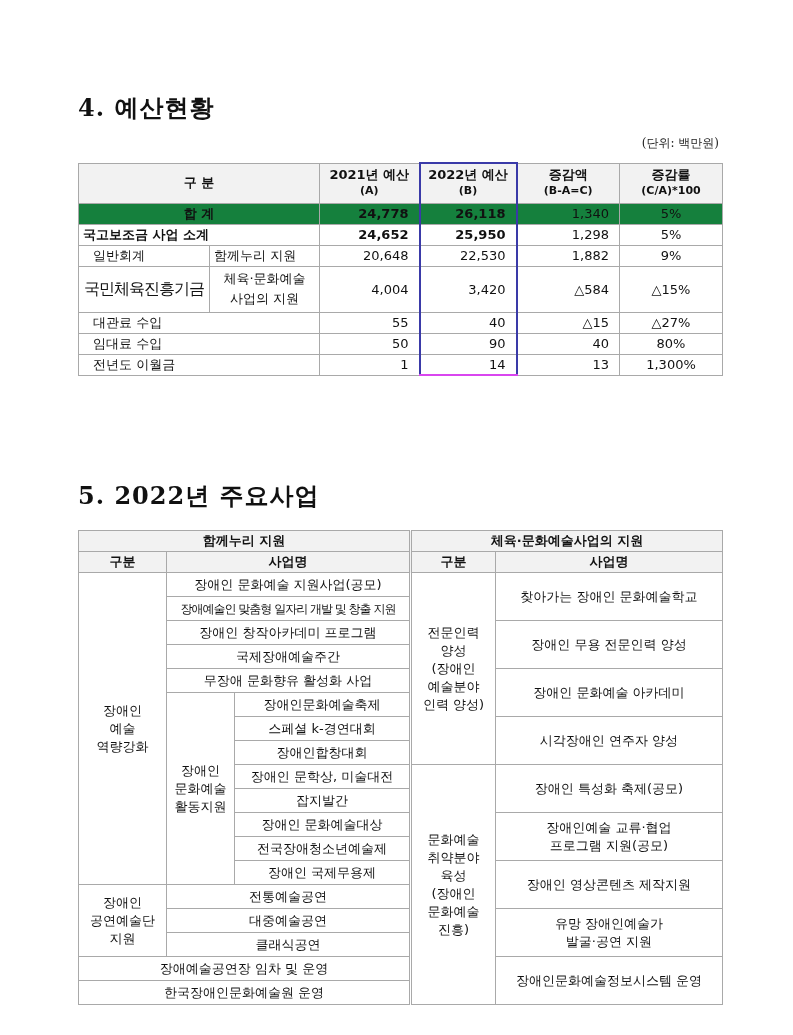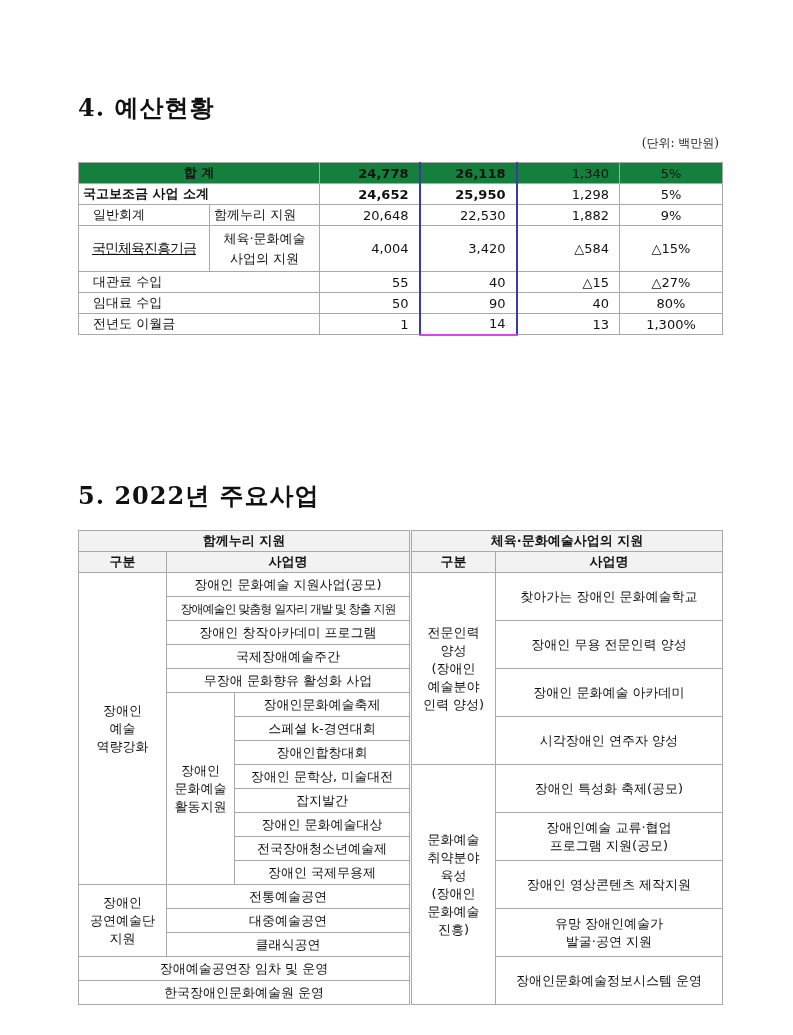--- a/index.html
+++ b/index.html
@@ -19,21 +19,21 @@
   #budget td.pct { text-align:center; }
   #budget tr.total td { background:#15803d; font-weight:bold; }
   #budget tr.bold td { font-weight:bold; }
   #budget tr.bold td.pct, #budget tr.total td.pct { font-weight:normal; }
   #budget tr.total td.chg, #budget tr.bold td.chg { font-weight:normal; }
   #budget tr.self td.chg { font-weight:bold; }
   #budget .hl { border-left:2px solid #3a3aa8; border-right:2px solid #3a3aa8; }
   #budget th.hl { border-top:2px solid #3a3aa8; }
   #budget tr:last-child td.hl { border-bottom:2px solid #d946ef; }
   .indent { padding-left:14px !important; }
-  .small { font-size:14px;text-decoration:underline; }
+  .small { font-size:16px; }
   
   #proj { left:78px; top:530px; width:644px; table-layout:fixed; text-align:center; font-size:13px; }
   #proj th { background:#f2f2f2; font-weight:bold; height:20px; }
   #proj td { line-height:18px; }
   #proj td.dot-b { border-bottom:1px dotted #999; }
   #proj .split { border-left:3px double #a9a9a9; }
 </style>
 </head>
 <body>
 
@@ -43,20 +43,39 @@
 <table id="budget">
   <colgroup>
     <col style="width:131px">
       <col style="width:110px">
       <col style="width:100px">
     <col style="width:97px">
       <col style="width:103px">
       <col style="width:103px">
   </colgroup>
   <tbody>
+      <tr style="height:40px;">
+    <th colspan="2">구 분</th>
+    <th>
+          <div>2021년 예산</div>
+          <div class="subhdr">(A)</div>
+        </th>
+    <th class="hl">
+          <div>2022년 예산</div>
+          <div class="subhdr">(B)</div>
+        </th>
+    <th>
+          <div>증감액</div>
+          <div class="subhdr">(B-A=C)</div>
+        </th>
+    <th>
+          <div>증감률</div>
+          <div class="subhdr">(C/A)*100</div>
+        </th>
+  </tr>
   <tr class="total" style="height:21px;">
     <td colspan="2" style="text-align:center;">합 계</td>
     <td class="num">24,778</td>
     <td class="num hl">26,118</td>
     <td class="num chg">1,340</td>
     <td class="pct">5%</td>
   </tr>
   <tr class="bold" style="height:21px;">
     <td colspan="2">국고보조금 사업 소계</td>
     <td class="num">24,652</td>

